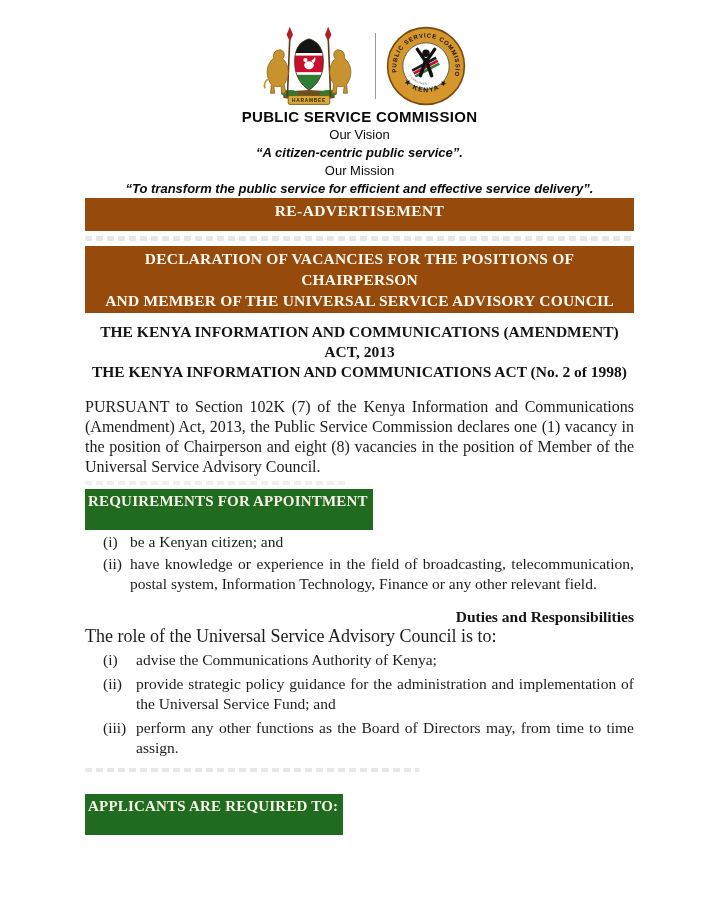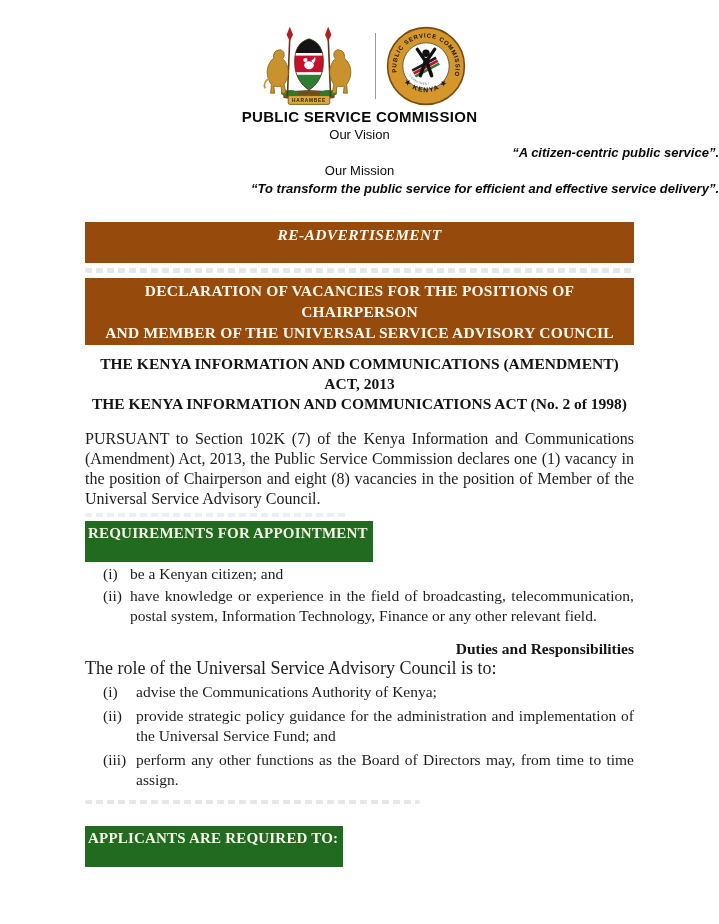--- a/index.html
+++ b/index.html
@@ -16,31 +16,31 @@
   .org-name{
     margin-top:2px;font-family:"Liberation Sans","DejaVu Sans",sans-serif;
     font-weight:bold;font-size:15px;letter-spacing:.3px;color:#0a0a0a;line-height:18px;
   }
   .vm-label{
     font-family:"Liberation Sans","DejaVu Sans",sans-serif;font-weight:normal;
     font-size:13px;line-height:18px;color:#0a0a0a;
   }
   .vm-text{
     font-family:"Liberation Sans","DejaVu Sans",sans-serif;font-weight:bold;font-style:italic;
-    font-size:13px;line-height:18px;color:#0a0a0a;text-align:right;
+    font-size:13px;line-height:18px;color:#0a0a0a;
   }
 
   
   .content{margin-left:85px;width:549px;}
 
   .banner{
     background:#964B0D;color:#fdf9ef;text-align:center;
     font-weight:bold;font-size:15.5px;
   }
-  .banner-readvert{margin-top:24px;height:41px;line-height:25px;letter-spacing:.4px;font-style:italic;}
+  .banner-readvert{height:33px;line-height:25px;letter-spacing:.4px;}
   .banner-declaration{margin-top:5px;padding:2px 4px;line-height:21px;letter-spacing:.2px;}
 
   .scan-artifact{
     background:repeating-linear-gradient(90deg,#c9c9c9 0 7px,transparent 7px 11px);
     height:5px;opacity:.45;border-radius:2px;
   }
   .artifact-1{margin-top:5px;width:549px;}
   .artifact-2{margin-top:4px;width:262px;opacity:.3;height:4px;}
   .artifact-3{margin-top:10px;width:335px;opacity:.45;height:4px;}
 

